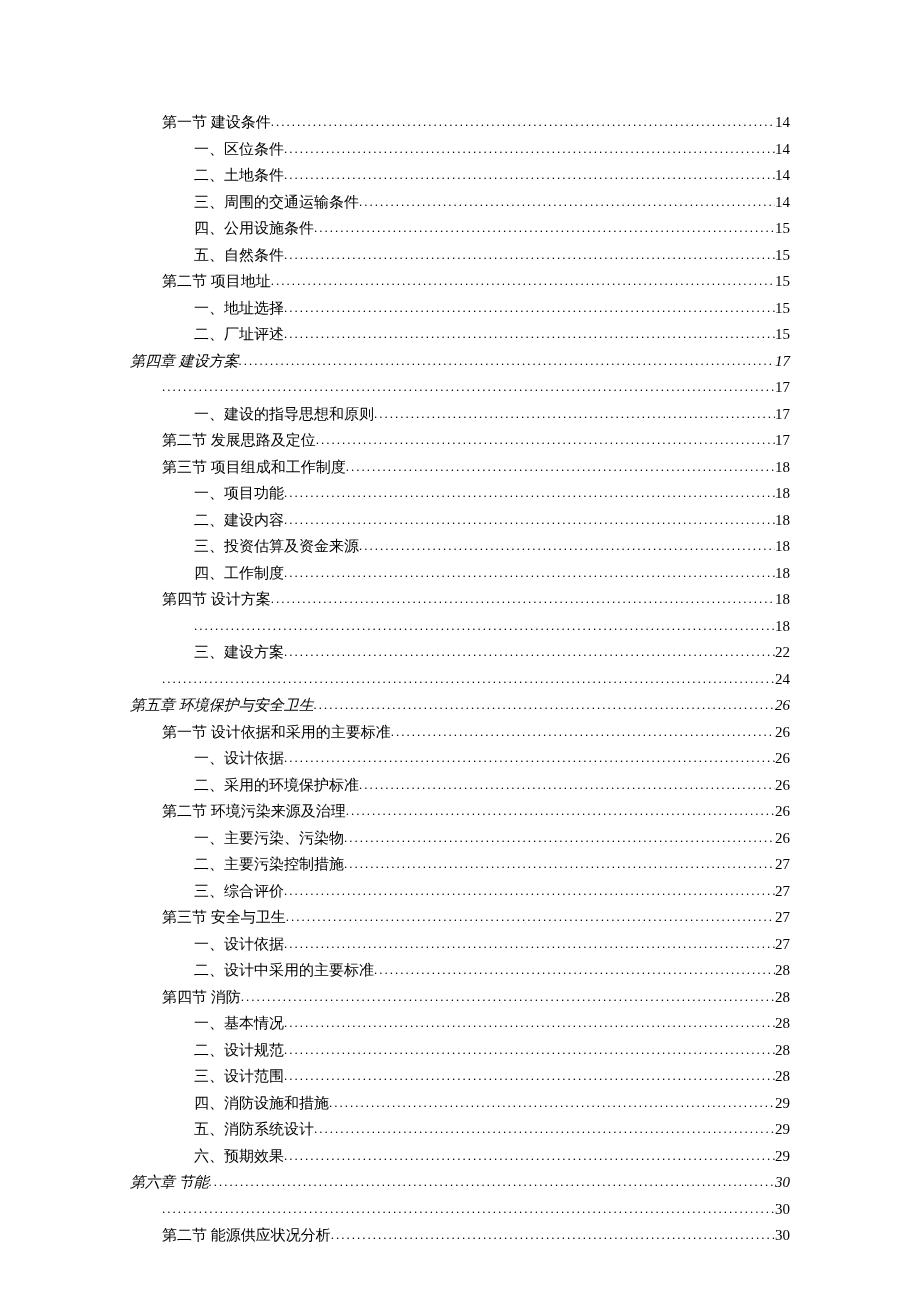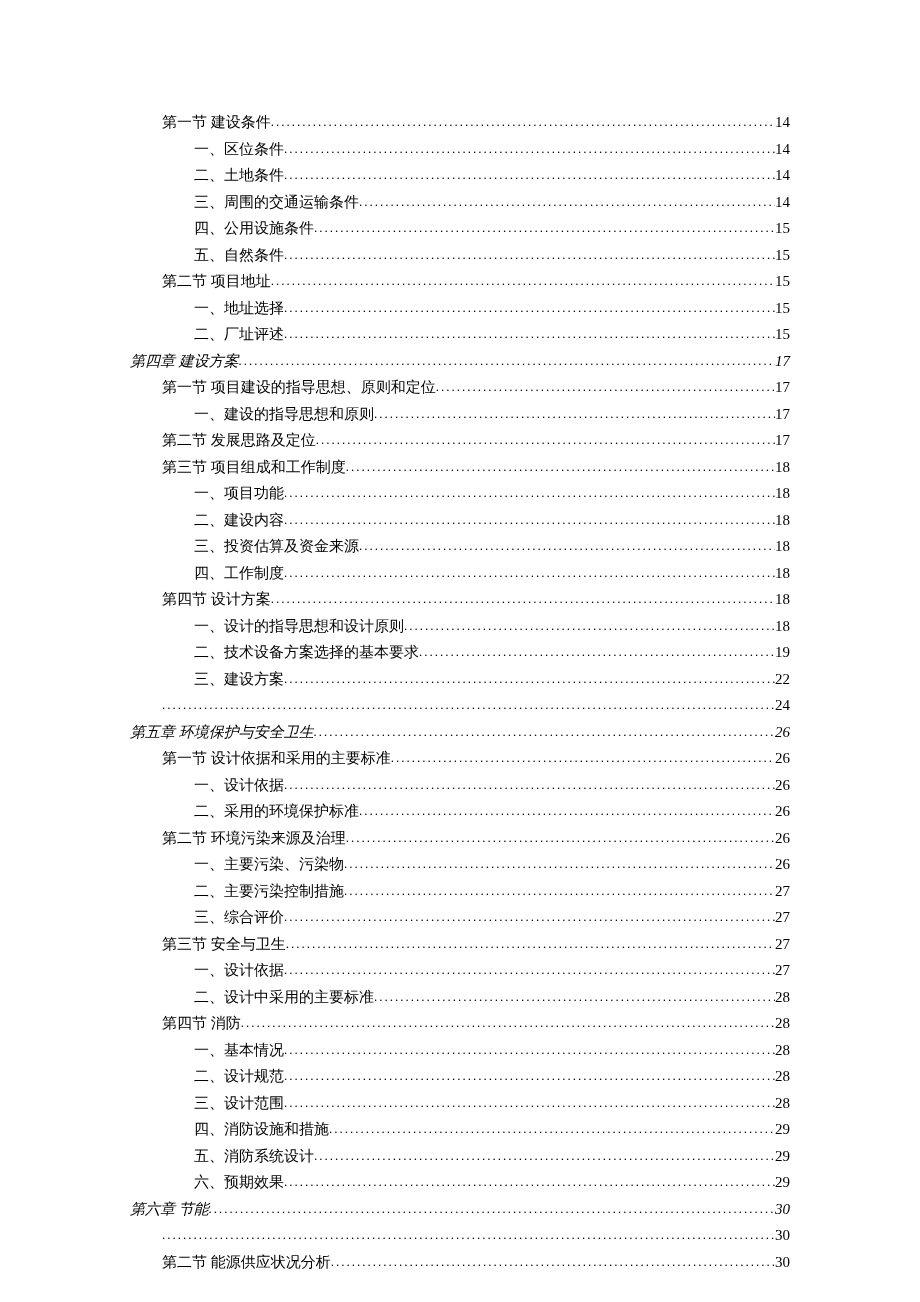--- a/index.html
+++ b/index.html
@@ -85,21 +85,20 @@
       <span class="toc-label">二、厂址评述</span>
       <span class="toc-dots"></span>
       <span class="toc-page">15</span>
     </div>
     <div class="toc-entry level-0">
       <span class="toc-label">第四章  建设方案</span>
       <span class="toc-dots"></span>
       <span class="toc-page">17</span>
     </div>
     <div class="toc-entry level-1">
-      <span class="toc-label">第一节  项目建设的指导思想、原则和定位</span>
       <span class="toc-dots"></span>
       <span class="toc-page">17</span>
     </div>
     <div class="toc-entry level-2">
       <span class="toc-label">一、建设的指导思想和原则</span>
       <span class="toc-dots"></span>
       <span class="toc-page">17</span>
     </div>
     <div class="toc-entry level-1">
       <span class="toc-label">第二节  发展思路及定位</span>
@@ -130,28 +129,22 @@
       <span class="toc-label">四、工作制度</span>
       <span class="toc-dots"></span>
       <span class="toc-page">18</span>
     </div>
     <div class="toc-entry level-1">
       <span class="toc-label">第四节  设计方案</span>
       <span class="toc-dots"></span>
       <span class="toc-page">18</span>
     </div>
     <div class="toc-entry level-2">
-      <span class="toc-label">一、设计的指导思想和设计原则</span>
-      <span class="toc-dots"></span>
-      <span class="toc-page">18</span>
-    </div>
-    <div class="toc-entry level-2">
-      <span class="toc-label">二、技术设备方案选择的基本要求</span>
-      <span class="toc-dots"></span>
-      <span class="toc-page">19</span>
+      <span class="toc-dots"></span>
+      <span class="toc-page">18</span>
     </div>
     <div class="toc-entry level-2">
       <span class="toc-label">三、建设方案</span>
       <span class="toc-dots"></span>
       <span class="toc-page">22</span>
     </div>
     <div class="toc-entry level-1">
       <span class="toc-dots"></span>
       <span class="toc-page">24</span>
     </div>

